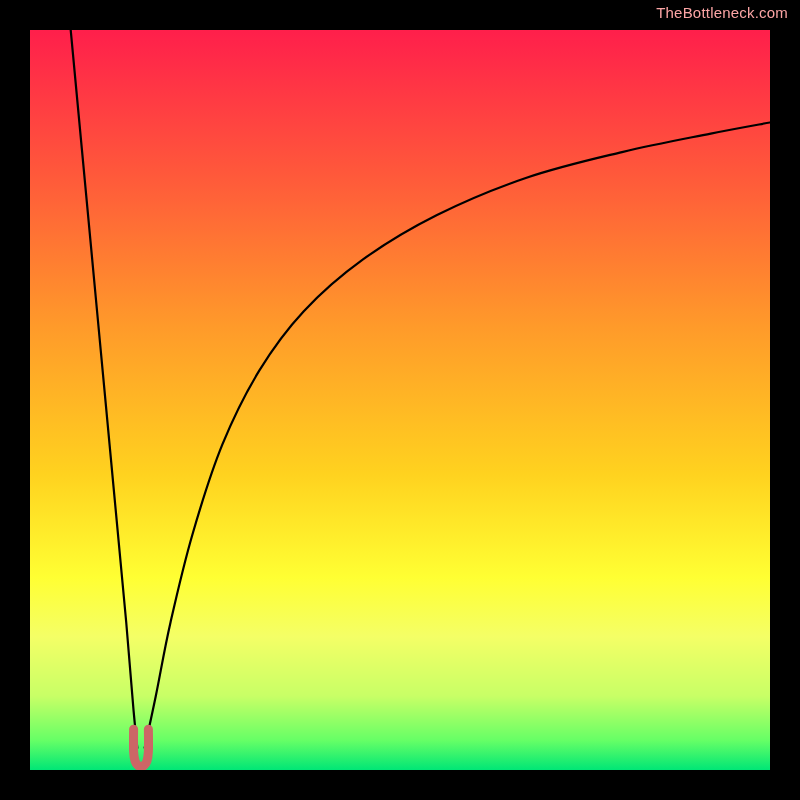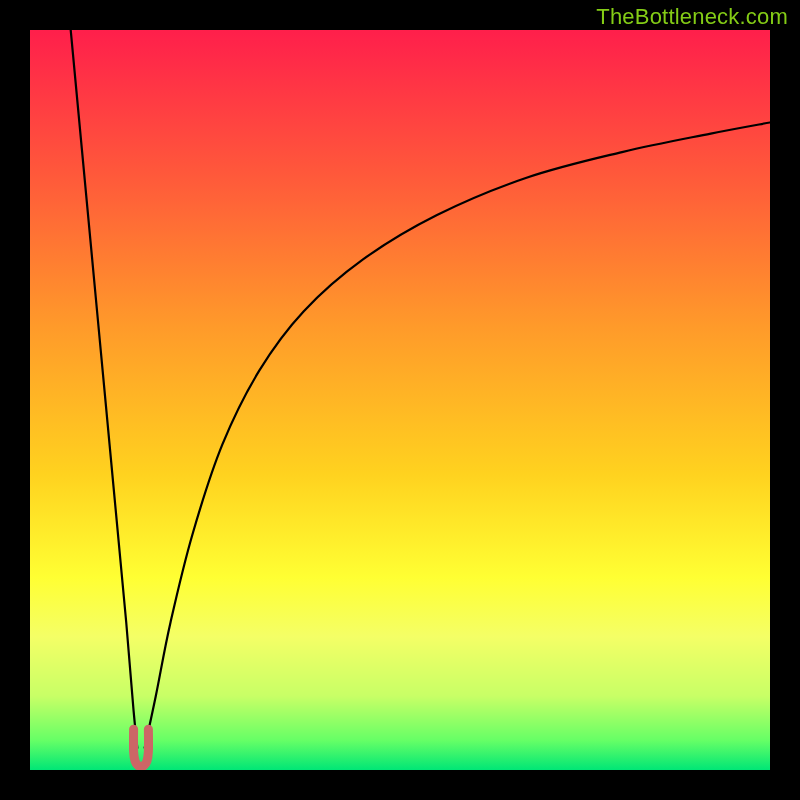--- a/index.html
+++ b/index.html
@@ -32,22 +32,22 @@
     inset: 0;
   }
   .curve {
     position: absolute;
     inset: 0;
   }
   .watermark {
     position: absolute;
     top: 4px;
     right: 12px;
-    color: #84cc16;
-    font-size: 22px;
+    color: #fca5a5;
+    font-size: 15px;
     letter-spacing: 0.2px;
     margin-left: 32px;
   }
 </style>
 </head>
 <body>
 
 <div class="frame">
 
   <div class="plot">

